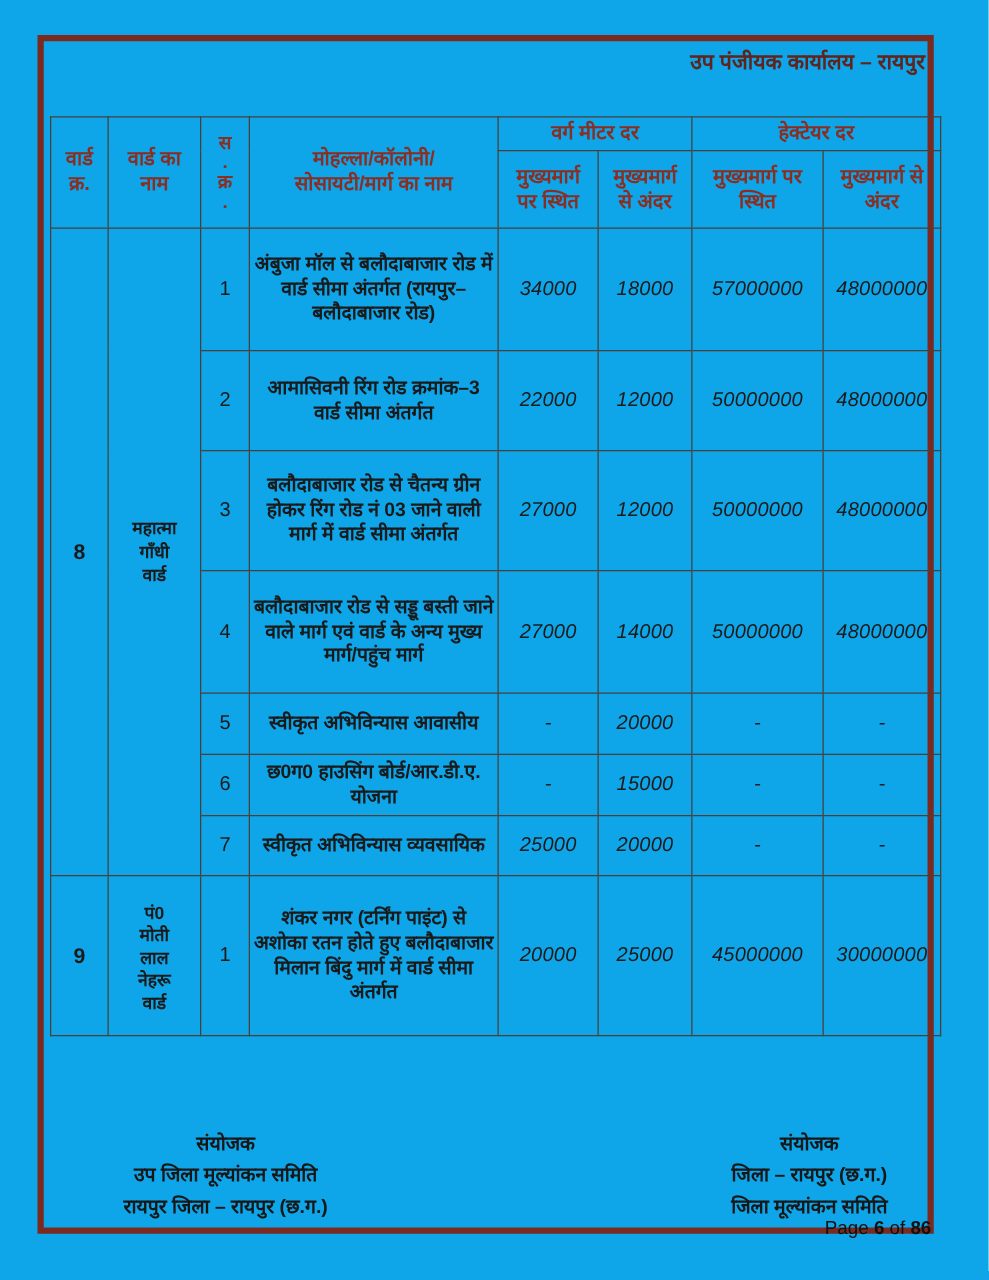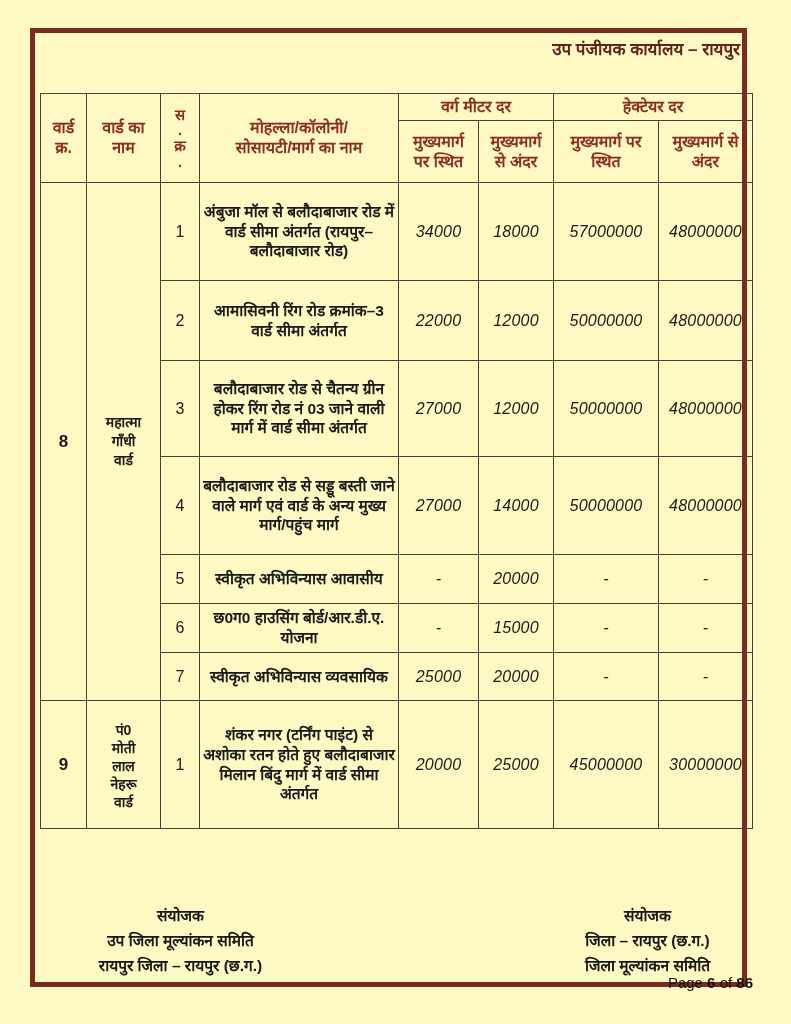--- a/index.html
+++ b/index.html
@@ -7,21 +7,21 @@
     --header_text:#8b2e22;
     --doc_header_text:#5f241d;
     --grid:#4a4038;
     --ink:#1a1a1a;
   }
   *{box-sizing:border-box;}
   html,body{margin:0;padding:0;background:#ffffff;}
   .page{
     position:relative;
     width:791px;height:1024px;
-    background:#fef9c3;
+    background:#0ea5e9;
     font-family:"Liberation Sans", sans-serif;
     overflow:hidden;
   }
   .page-border{
     position:absolute;
     left:30px;top:28px;
     width:717px;height:959px;
     border:5px solid var(--accent,#7b2a20);
   }
   .doc-header{
@@ -81,21 +81,21 @@
     position:absolute;left:78px;top:903px;width:205px;
     text-align:center;color:#171717;font-weight:bold;
     font-size:15.5px;line-height:25px;
   }
   .footer-right{
     position:absolute;left:545px;top:903px;width:205px;
     text-align:center;color:#171717;font-weight:bold;
     font-size:15.5px;line-height:25px;
   }
   .page-line{
-    position:absolute;right:38px;top:974px;
+    position:absolute;right:46px;top:974px;
     font-size:15px;color:#111;font-weight:normal;
   }
   .page-line b{font-weight:bold;}
 </style>
 </head>
 <body>
 
 <div class="page">
   <div class="page-border"></div>
 

